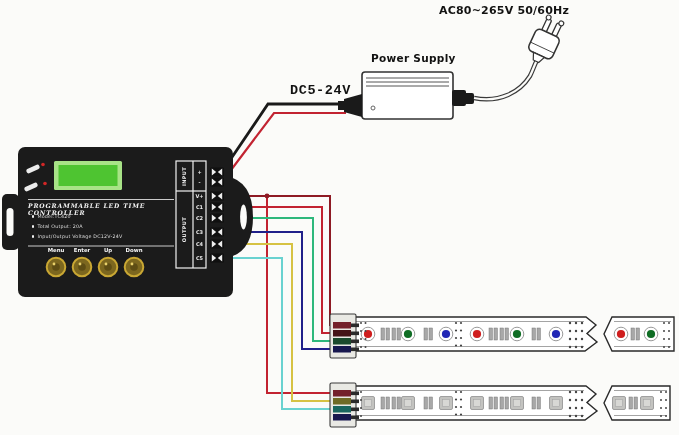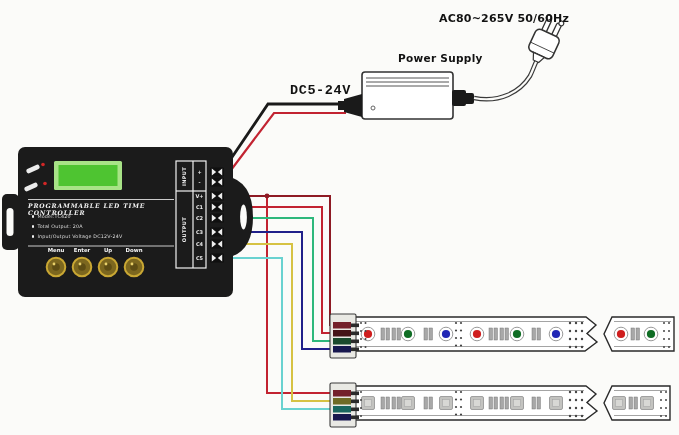--- a/index.html
+++ b/index.html
@@ -1,20 +1,20 @@
 <!DOCTYPE html>
 <html><head>
 <meta charset="utf-8">
 <style>
   html,body{margin:0;padding:0;background:#ffffff;}
   #canvas{position:relative;width:679px;height:435px;background:#fbfbf9;overflow:hidden;
           font-family:"DejaVu Sans",sans-serif;}
   .lbl{position:absolute;color:#121212;white-space:nowrap;font-weight:bold;}
-  .lbl.ac{left:439px;top:12px;font-size:11px;letter-spacing:0.2px;}
-  .lbl.psu{left:398px;top:52px;font-size:10.5px;letter-spacing:0.3px;}
+  .lbl.ac{left:439px;top:4px;font-size:11px;letter-spacing:0.2px;}
+  .lbl.psu{left:371px;top:52px;font-size:10.5px;letter-spacing:0.3px;}
   .lbl.dc{left:290px;top:83px;font-size:13.5px;letter-spacing:0.6px;font-family:Liberation Mono, monospace;}
   .ctitle{position:absolute;left:28px;top:202px;width:150px;color:#f2f2f2;
           font-family:"DejaVu Serif",serif;font-style:italic;font-weight:bold;
           font-size:6.1px;letter-spacing:0.85px;}
   .spec{position:absolute;left:32px;display:flex;align-items:flex-start;color:#dddddd;
         font-size:4.8px;letter-spacing:0.2px;}
   .spec .dot{width:2.4px;height:2.4px;border-radius:50%;background:#f0f0f0;
         margin:1.2px 3px 0 0;flex:0 0 auto;}
   .btnlbl{position:absolute;top:247px;width:28px;text-align:center;color:#f5f5f5;
         font-size:5.4px;font-weight:bold;}

